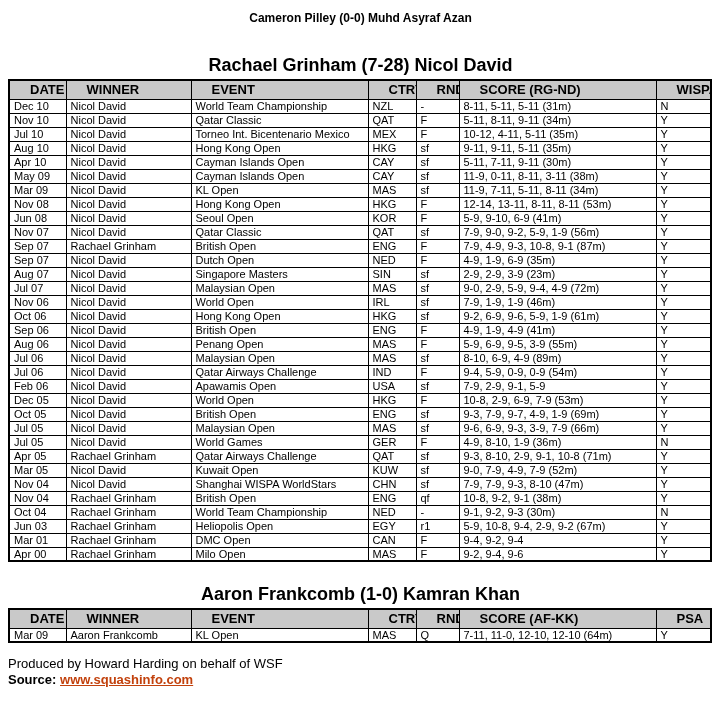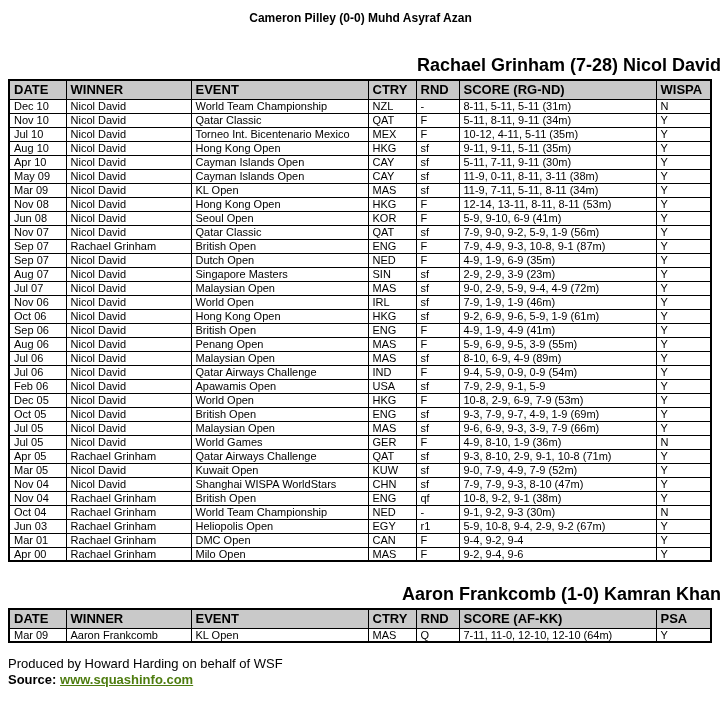--- a/index.html
+++ b/index.html
@@ -9,39 +9,39 @@
     font-family: "Liberation Sans", sans-serif;
     color: #000000;
   }
   .main-title {
     margin: 8px 0 0 0;
     font-size: 12px; line-height: 21px; font-weight: bold;
     text-align: center;
   }
   .table-title {
     font-size: 18px; line-height: 21px; font-weight: bold;
-    text-align: right;
+    text-align: center;
   }
   .title-rg { margin: 26px 0 3px 0; }
   .title-af { margin: 22px 0 3px 0; }
   table.h2h {
     border-collapse: collapse;
     table-layout: fixed;
     margin-left: 8px;
     width: 702px;
     border: 2px solid #000000;
   }
   table.h2h th {
     background: #c9c9c9;
     border: 1px solid #000000;
     font-size: 13px;
     font-weight: bold;
     text-align: left;
     height: 19px;
-    padding: 1px 4px;
+    padding: 1px 20px;
     white-space: nowrap;
     overflow: hidden;
   }
   table.h2h td {
     border: 1px solid #000000;
     font-size: 11px;
     height: 14px;
     line-height: 12px;
     padding: 0 4px;
     white-space: nowrap;
@@ -49,21 +49,21 @@
     background: #ffffff;
   }
   .footer { margin: 13px 0 0 8px; }
   .footer-line1 {
     font-size: 13px; font-weight: normal; line-height: 16px;
   }
   .footer-line2 {
     font-size: 13px; font-weight: bold; line-height: 16px;
   }
   a.source-link {
-    color: #4d7c0f;
+    color: #c2410c;
     font-weight: bold;
     cursor: pointer;
   }
 </style>
 </head>
 <body>
 
 <div class="page">
   <h1 class="main-title">Cameron Pilley (0-0) Muhd Asyraf Azan</h1>
   <div id="tables">

